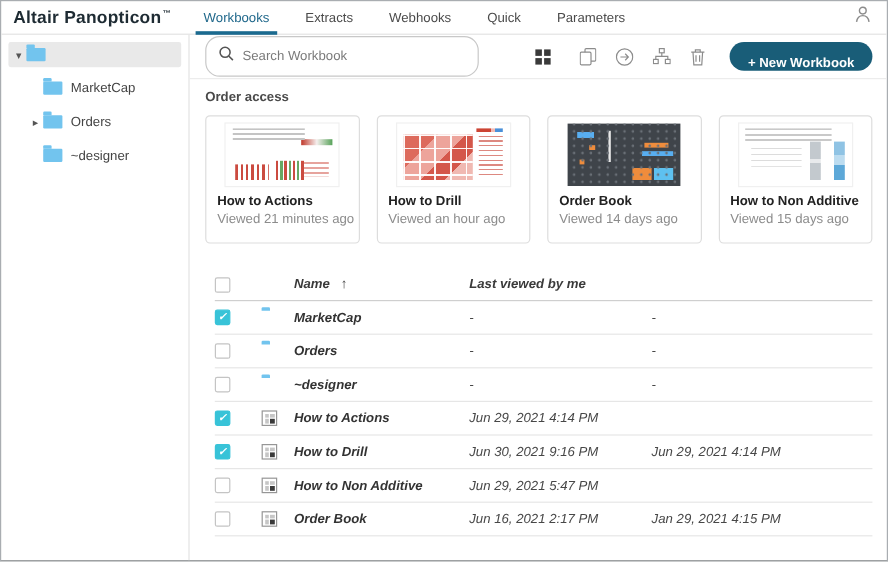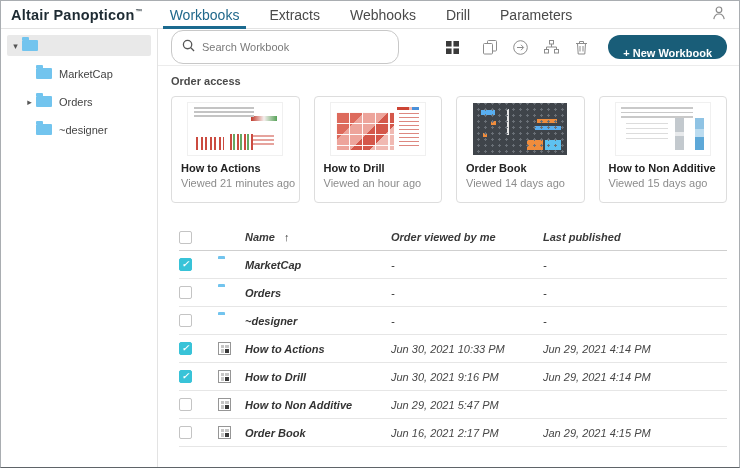--- a/index.html
+++ b/index.html
@@ -5,21 +5,21 @@
   * { margin:0; padding:0; box-sizing:border-box; }
   html,body { background:#f4f4f4; }
   body { font-family:"Liberation Sans", sans-serif; }
   .window { width:740px; height:468px; background:#fff; border:1px solid #a9adb1; border-bottom-color:#5f6468; display:flex; flex-direction:column; overflow:hidden; }
 
   
   .header { flex:0 0 28px; display:flex; align-items:stretch; border-bottom:1px solid #e3e3e3; }
   .logo { display:flex; align-items:center; font-weight:bold; font-size:14.5px; color:#1e2b33; padding:0 12px 0 10px; letter-spacing:.2px;text-align:right; }
   .logo sup { font-size:7px; margin-left:1px; margin-top:-6px; color:#1e2b33; }
   .tabs { display:flex; }
-  .tab { font-size:14px; color:#4a4a4a; margin:0 15px; display:flex; align-items:center; position:relative; cursor:pointer; white-space:nowrap; }
+  .tab { font-size:11px; color:#4a4a4a; margin:0 15px; display:flex; align-items:center; position:relative; cursor:pointer; white-space:nowrap; }
   .tab.active { color:#20688b; }
   .tab.active::after { content:""; position:absolute; left:-7px; right:-7px; bottom:-1px; height:3px; background:#1b6a8f; }
   .user-btn { margin-left:auto; display:flex; align-items:center; padding:0 12px; cursor:pointer; }
 
   
   .bodyrow { flex:1; display:flex; min-height:0; }
   .sidebar { flex:0 0 157px; border-right:1px solid #e3e3e3; padding-top:6px; }
   .tree-row { height:21px; display:flex; align-items:center; font-size:11px; color:#444; margin:0 6px 7px 6px; border-radius:2px; padding-left:2px; cursor:pointer; }
   .tree-row.selected { background:#e9e9e9; }
   .tree-row.child { margin-left:20px; }
@@ -114,21 +114,21 @@
 
   <div class="header">
     <div class="logo">
       <span>Altair Panopticon</span>
         <sup>™</sup>
     </div>
     <div class="tabs">
         <div class="tab active">Workbooks</div>
         <div class="tab">Extracts</div>
         <div class="tab">Webhooks</div>
-        <div class="tab">Drill</div>
+        <div class="tab">Quick</div>
         <div class="tab">Parameters</div>
       </div>
     <div class="user-btn">
       <span>
         <svg width="16" height="16" viewBox="0 0 16 16" fill="none" stroke="#8c8c8c" stroke-width="1.2">
           <circle cx="8" cy="4.8" r="2.8"></circle>
             <path d="M2.8 14.2c.5-3.6 2.4-5.2 5.2-5.2s4.7 1.6 5.2 5.2"></path>
         </svg>
       </span>
     </div>
@@ -248,22 +248,21 @@
       </div>
 
       <div class="table">
         <div class="thead">
           <span class="cb"></span>
           <span></span>
           <span class="name-head">
             <span>Name</span>
             <span class="sort-arrow">↑</span>
           </span>
-          <span>Order viewed by me</span>
-          <span>Last published</span>
+          <span>Last viewed by me</span>
         </div>
         <div id="table-body">
             <div class="trow">
     <span class="cb checked"></span>
     <span class="cell-icon">
       <span class="folder-icon"></span>
       
     </span>
     <span class="cell-name">MarketCap</span>
     <span class="cell-date">-</span>
@@ -294,21 +293,20 @@
     <span class="cell-icon">
 
       <span class="wb-icon">
                   <i></i>
                   <i></i>
                   <i></i>
                   <i></i>
                 </span>
     </span>
     <span class="cell-name">How to Actions</span>
-    <span class="cell-date">Jun 30, 2021 10:33 PM</span>
     <span class="cell-date">Jun 29, 2021 4:14 PM</span>
   </div>
             <div class="trow">
     <span class="cb checked"></span>
     <span class="cell-icon">
 
       <span class="wb-icon">
                   <i></i>
                   <i></i>
                   <i></i>

